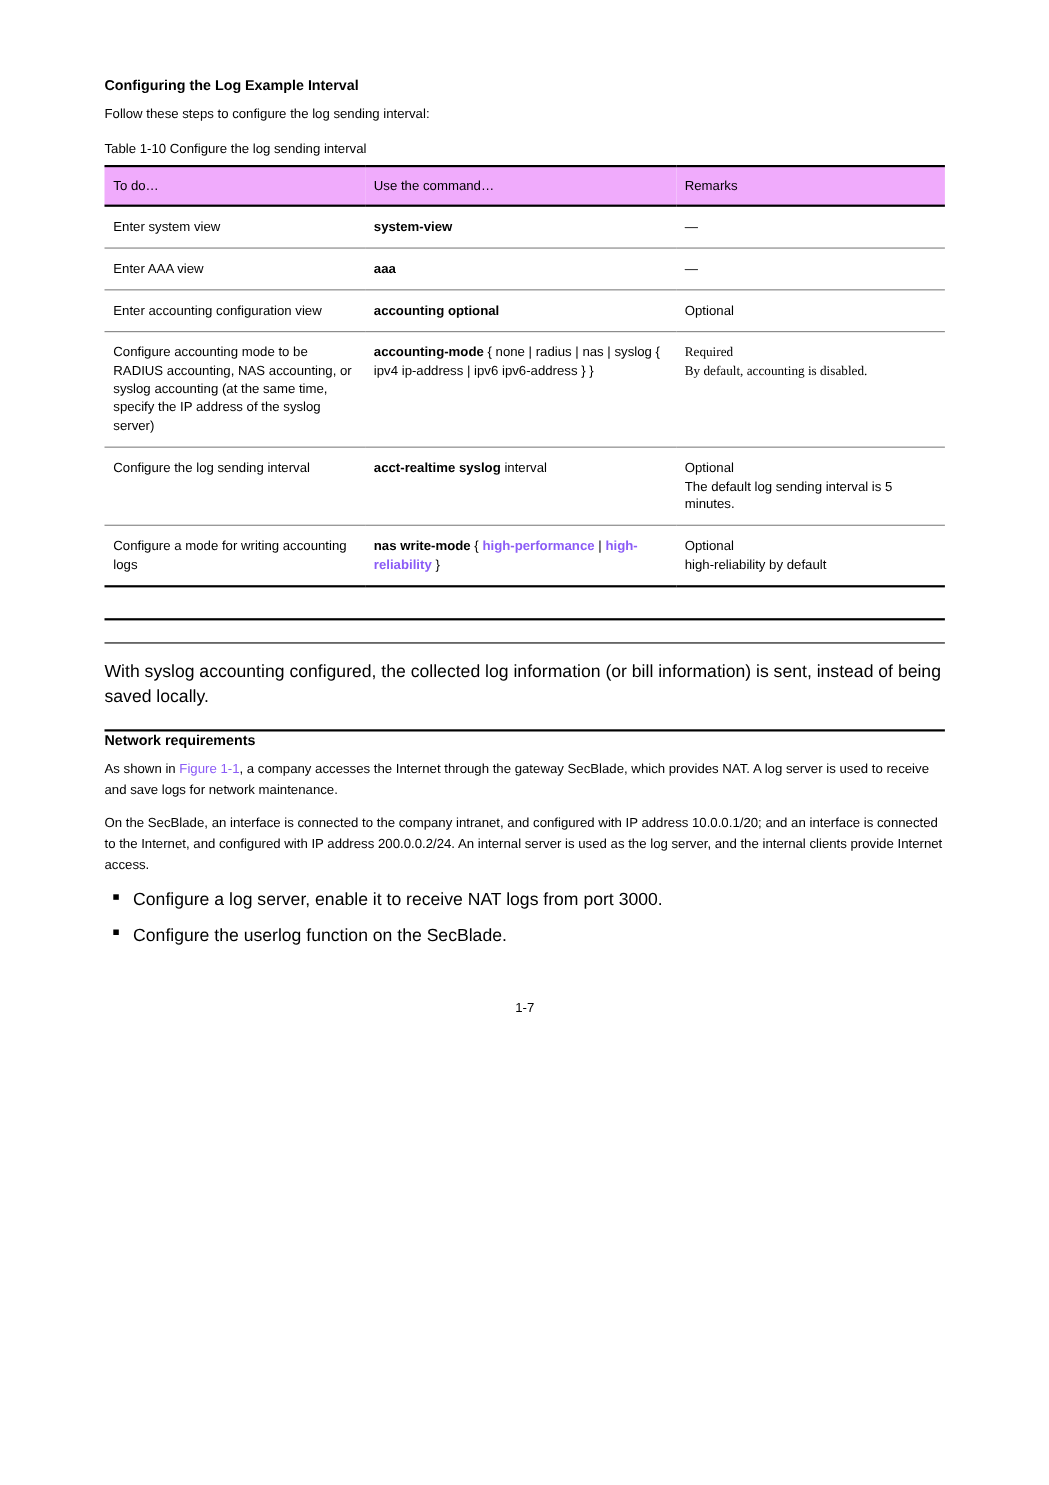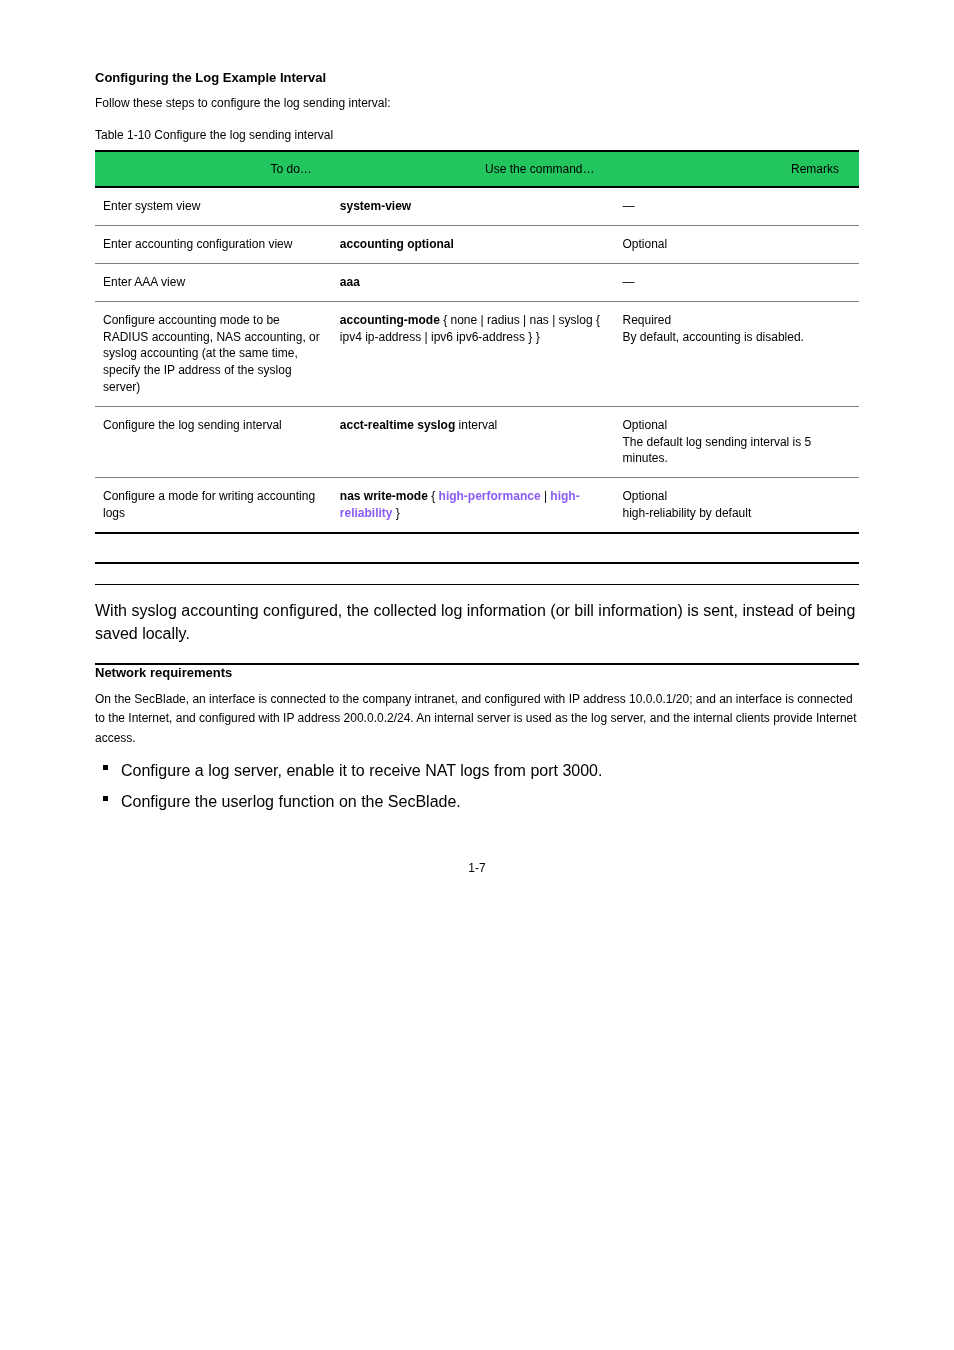--- a/index.html
+++ b/index.html
@@ -2,21 +2,21 @@
 <html><head>
 <meta charset="utf-8">
 <style>
   * { box-sizing: border-box; margin: 0; padding: 0; }
   html, body { width: 954px; background: #fff; font-family: Arial, Helvetica, sans-serif; color: #000; }
   .page { padding: 70px 95px 40px 95px; }
   .subsection { font-size: 13px; font-weight: bold; margin-bottom: 10px; }
   .intro { font-size: 12px; margin-bottom: 16px; line-height: 1.45; }
   .table-caption { font-size: 12px; margin-bottom: 8px; }
   table.cfg { width: 100%; border-collapse: collapse; border-top: 2px solid #000; border-bottom: 2px solid #000; font-size: 12px; table-layout: fixed; }
-  table.cfg th { background: #22c55e; text-align: right; font-weight: normal; padding: 10px 20px; border-bottom: 2px solid #000; vertical-align: top; }
+  table.cfg th { background: #f0abfc; text-align: left; font-weight: normal; padding: 10px 8px; border-bottom: 2px solid #000; vertical-align: top; }
   table.cfg td { padding: 10px 8px; vertical-align: top; border-bottom: 1px solid #808080; line-height: 1.4; }
   table.cfg tbody tr:last-child td { border-bottom: none; }
   table.cfg td.cmd { font-family: Arial; }
   .bold { font-weight: bold; }
   .kw-link { color: #8b5cf6; }
   .note-block { border-top: 2px solid #000; border-bottom: 2px solid #000; margin-top: 28px; padding: 14px 0 18px 0; }
   .note-inner-hr { border: none; border-top: 1px solid #000; margin-top: 6px; margin-bottom: 14px; }
   .note-head { display: flex; align-items: center; gap: 8px; }
   .note-label { font-size: 12px; font-weight: bold; }
   .note-body { font-size: 16px; line-height: 1.45; margin-top: 12px; }
@@ -53,33 +53,33 @@
         <th>Remarks</th>
       </tr>
     </thead>
     <tbody>
       <tr>
         <td>Enter system view</td>
         <td class="cmd"><span class="bold">system-view</span></td>
         <td>—</td>
       </tr>
       <tr>
+        <td>Enter AAA view</td>
+        <td class="cmd"><span class="bold">aaa</span></td>
+        <td>—</td>
+      </tr>
+      <tr>
         <td>Enter accounting configuration view</td>
         <td class="cmd"><span class="bold">accounting optional</span></td>
         <td>Optional</td>
       </tr>
       <tr>
-        <td>Enter AAA view</td>
-        <td class="cmd"><span class="bold">aaa</span></td>
-        <td>—</td>
-      </tr>
-      <tr>
         <td>Configure accounting mode to be RADIUS accounting, NAS accounting, or syslog accounting (at the same time, specify the IP address of the syslog server)</td>
         <td class="cmd"><span class="bold">accounting-mode</span><span> { none | radius | nas | syslog { ipv4 ip-address | ipv6 ipv6-address } }</span></td>
-        <td style="white-space: pre-line;">Required
+        <td style="white-space: pre-line; font-family: Liberation Serif, serif;">Required
 By default, accounting is disabled.</td>
       </tr>
       <tr>
         <td>Configure the log sending interval</td>
         <td class="cmd"><span class="bold">acct-realtime syslog</span><span> interval</span></td>
         <td style="white-space: pre-line;">Optional
 The default log sending interval is 5 minutes.</td>
       </tr>
       <tr>
         <td>Configure a mode for writing accounting logs</td>
@@ -91,20 +91,23 @@
   </table>
 
   <div class="note-block">
     <hr class="note-inner-hr">
     <div class="note-body">With syslog accounting configured, the collected log information (or bill information) is sent, instead of being saved locally.</div>
   </div>
 
 
   <div class="subsection">Network requirements</div>
 
+  <div class="para">
+    <span>As shown in </span><span class="kw-link">Figure 1-1</span><span>, a company accesses the Internet through the gateway SecBlade, which provides NAT. A log server is used to receive and save logs for network maintenance.</span>
+  </div>
 
   <div class="para">On the SecBlade, an interface is connected to the company intranet, and configured with IP address 10.0.0.1/20; and an interface is connected to the Internet, and configured with IP address 200.0.0.2/24. An internal server is used as the log server, and the internal clients provide Internet access.</div>
 
   <ul class="bullets">
     <li>Configure a log server, enable it to receive NAT logs from port 3000.</li>
     <li>Configure the userlog function on the SecBlade.</li>
   </ul>
 
   <div class="page-num">1-7</div>
 

